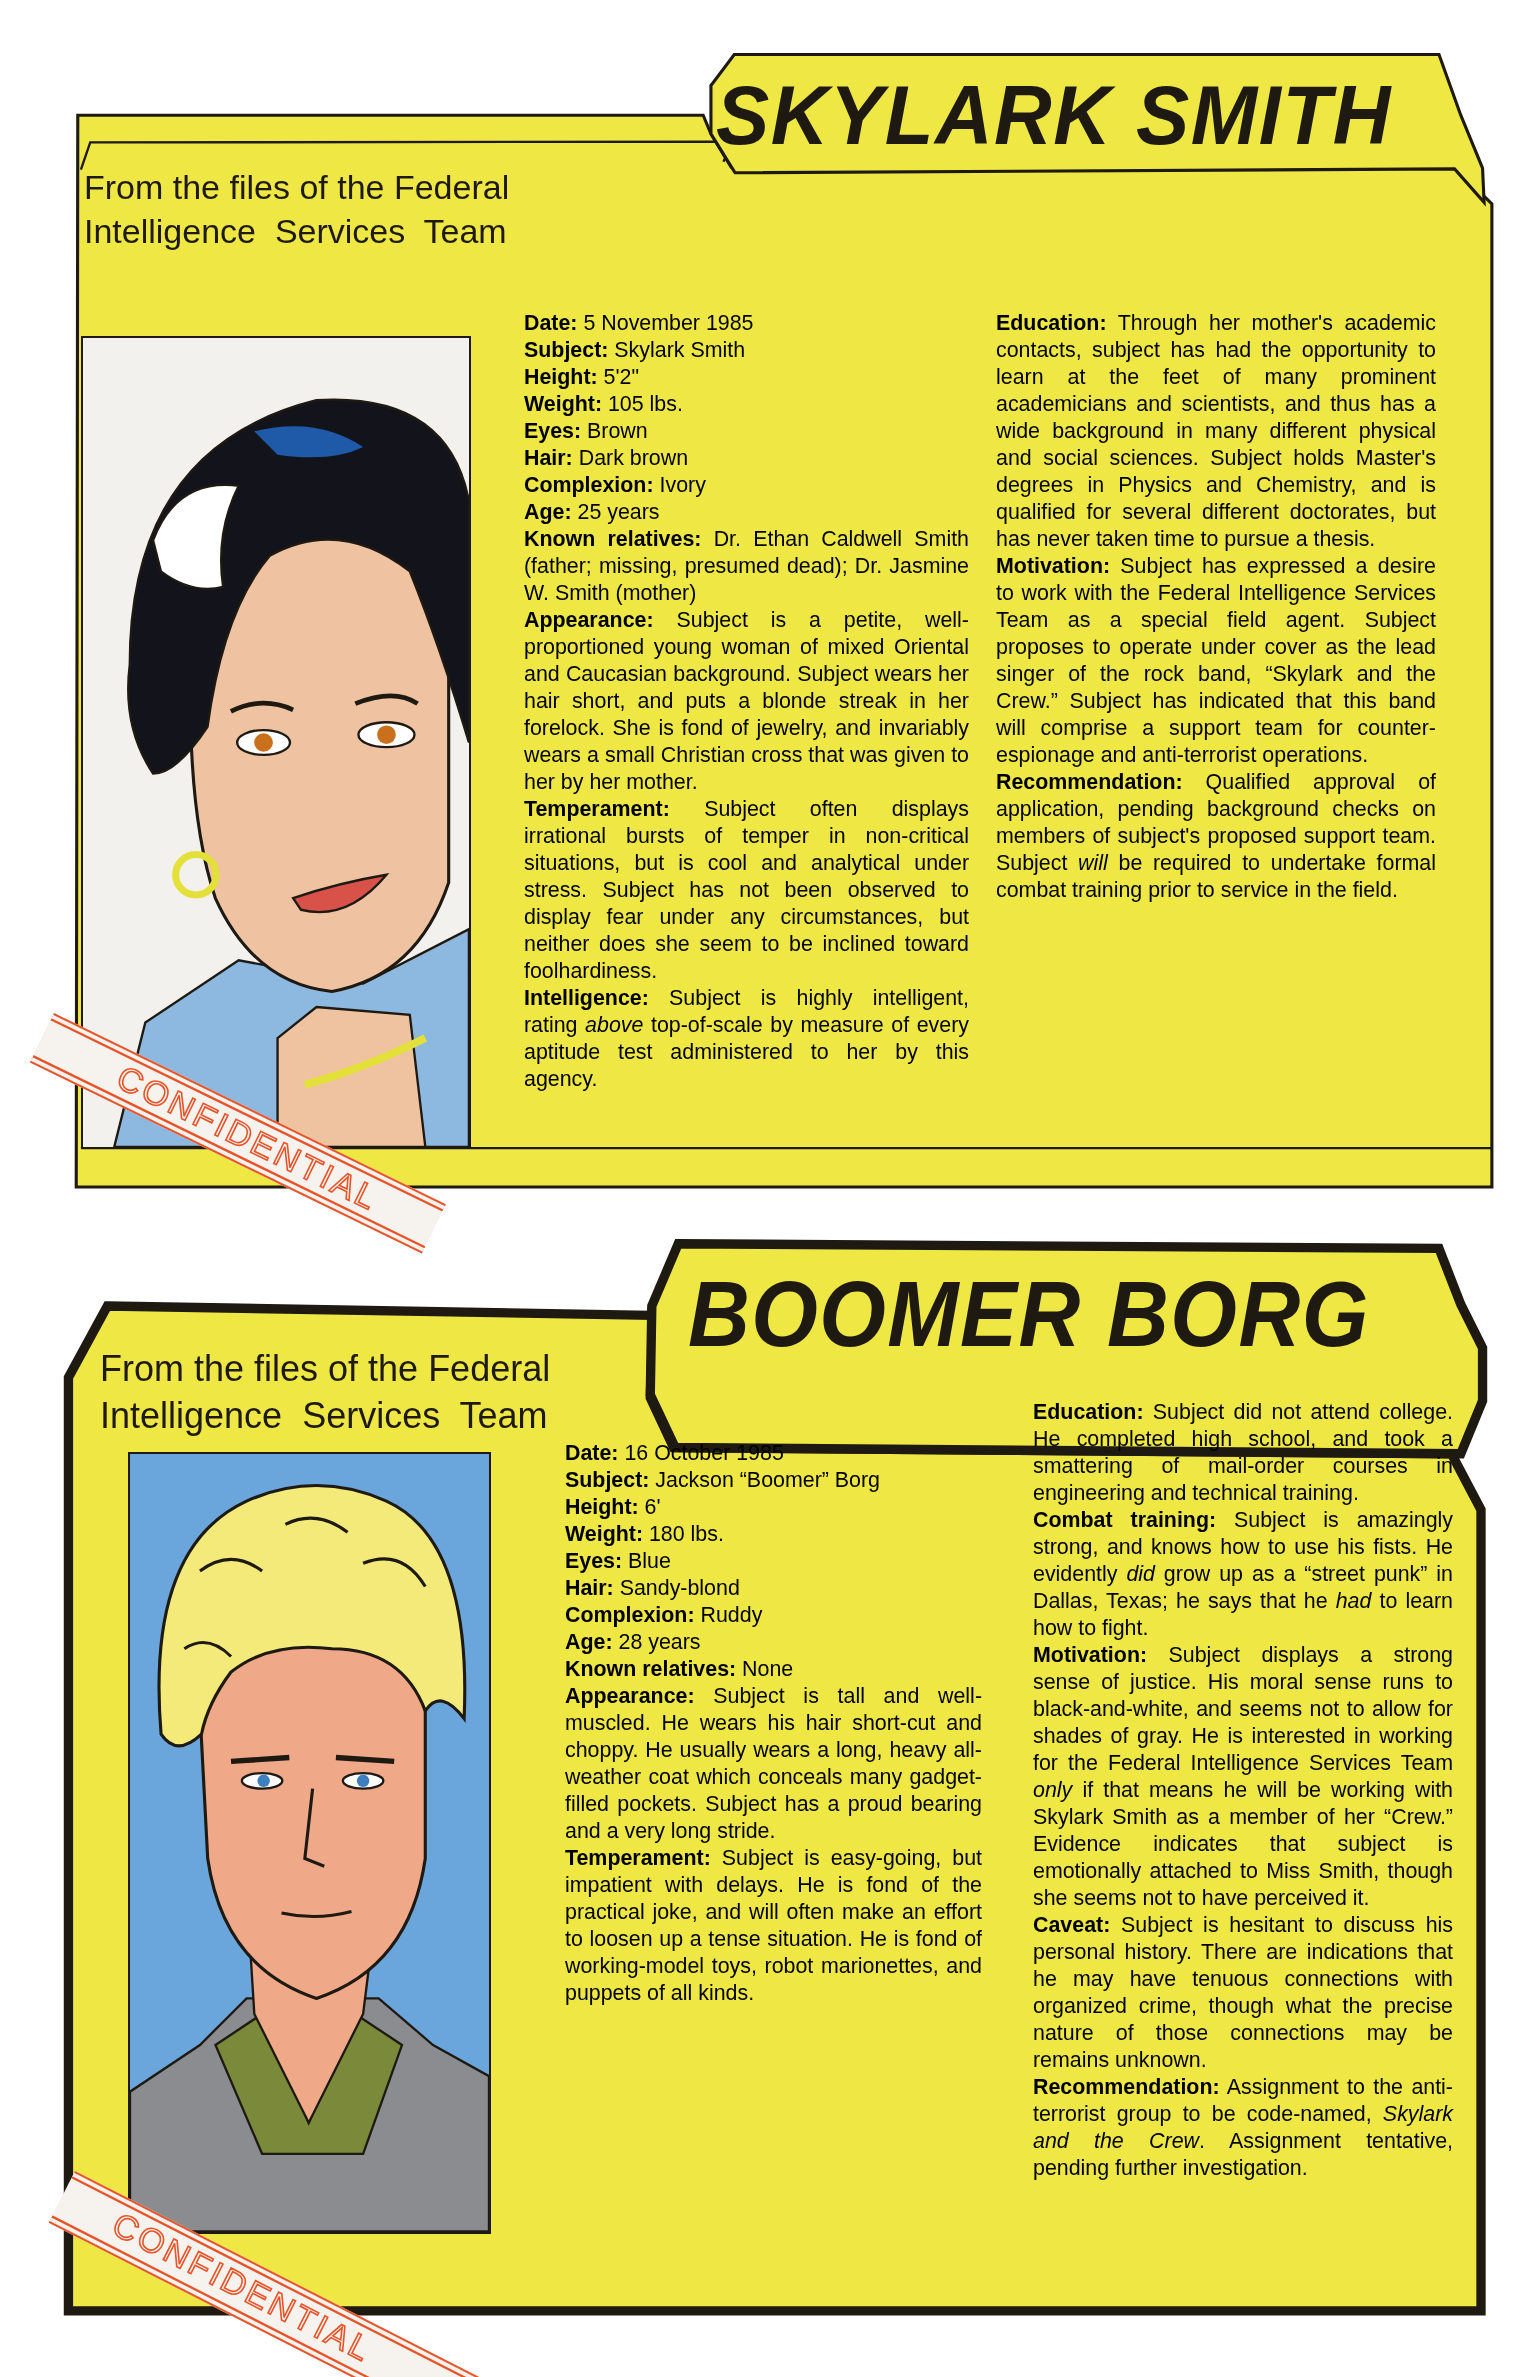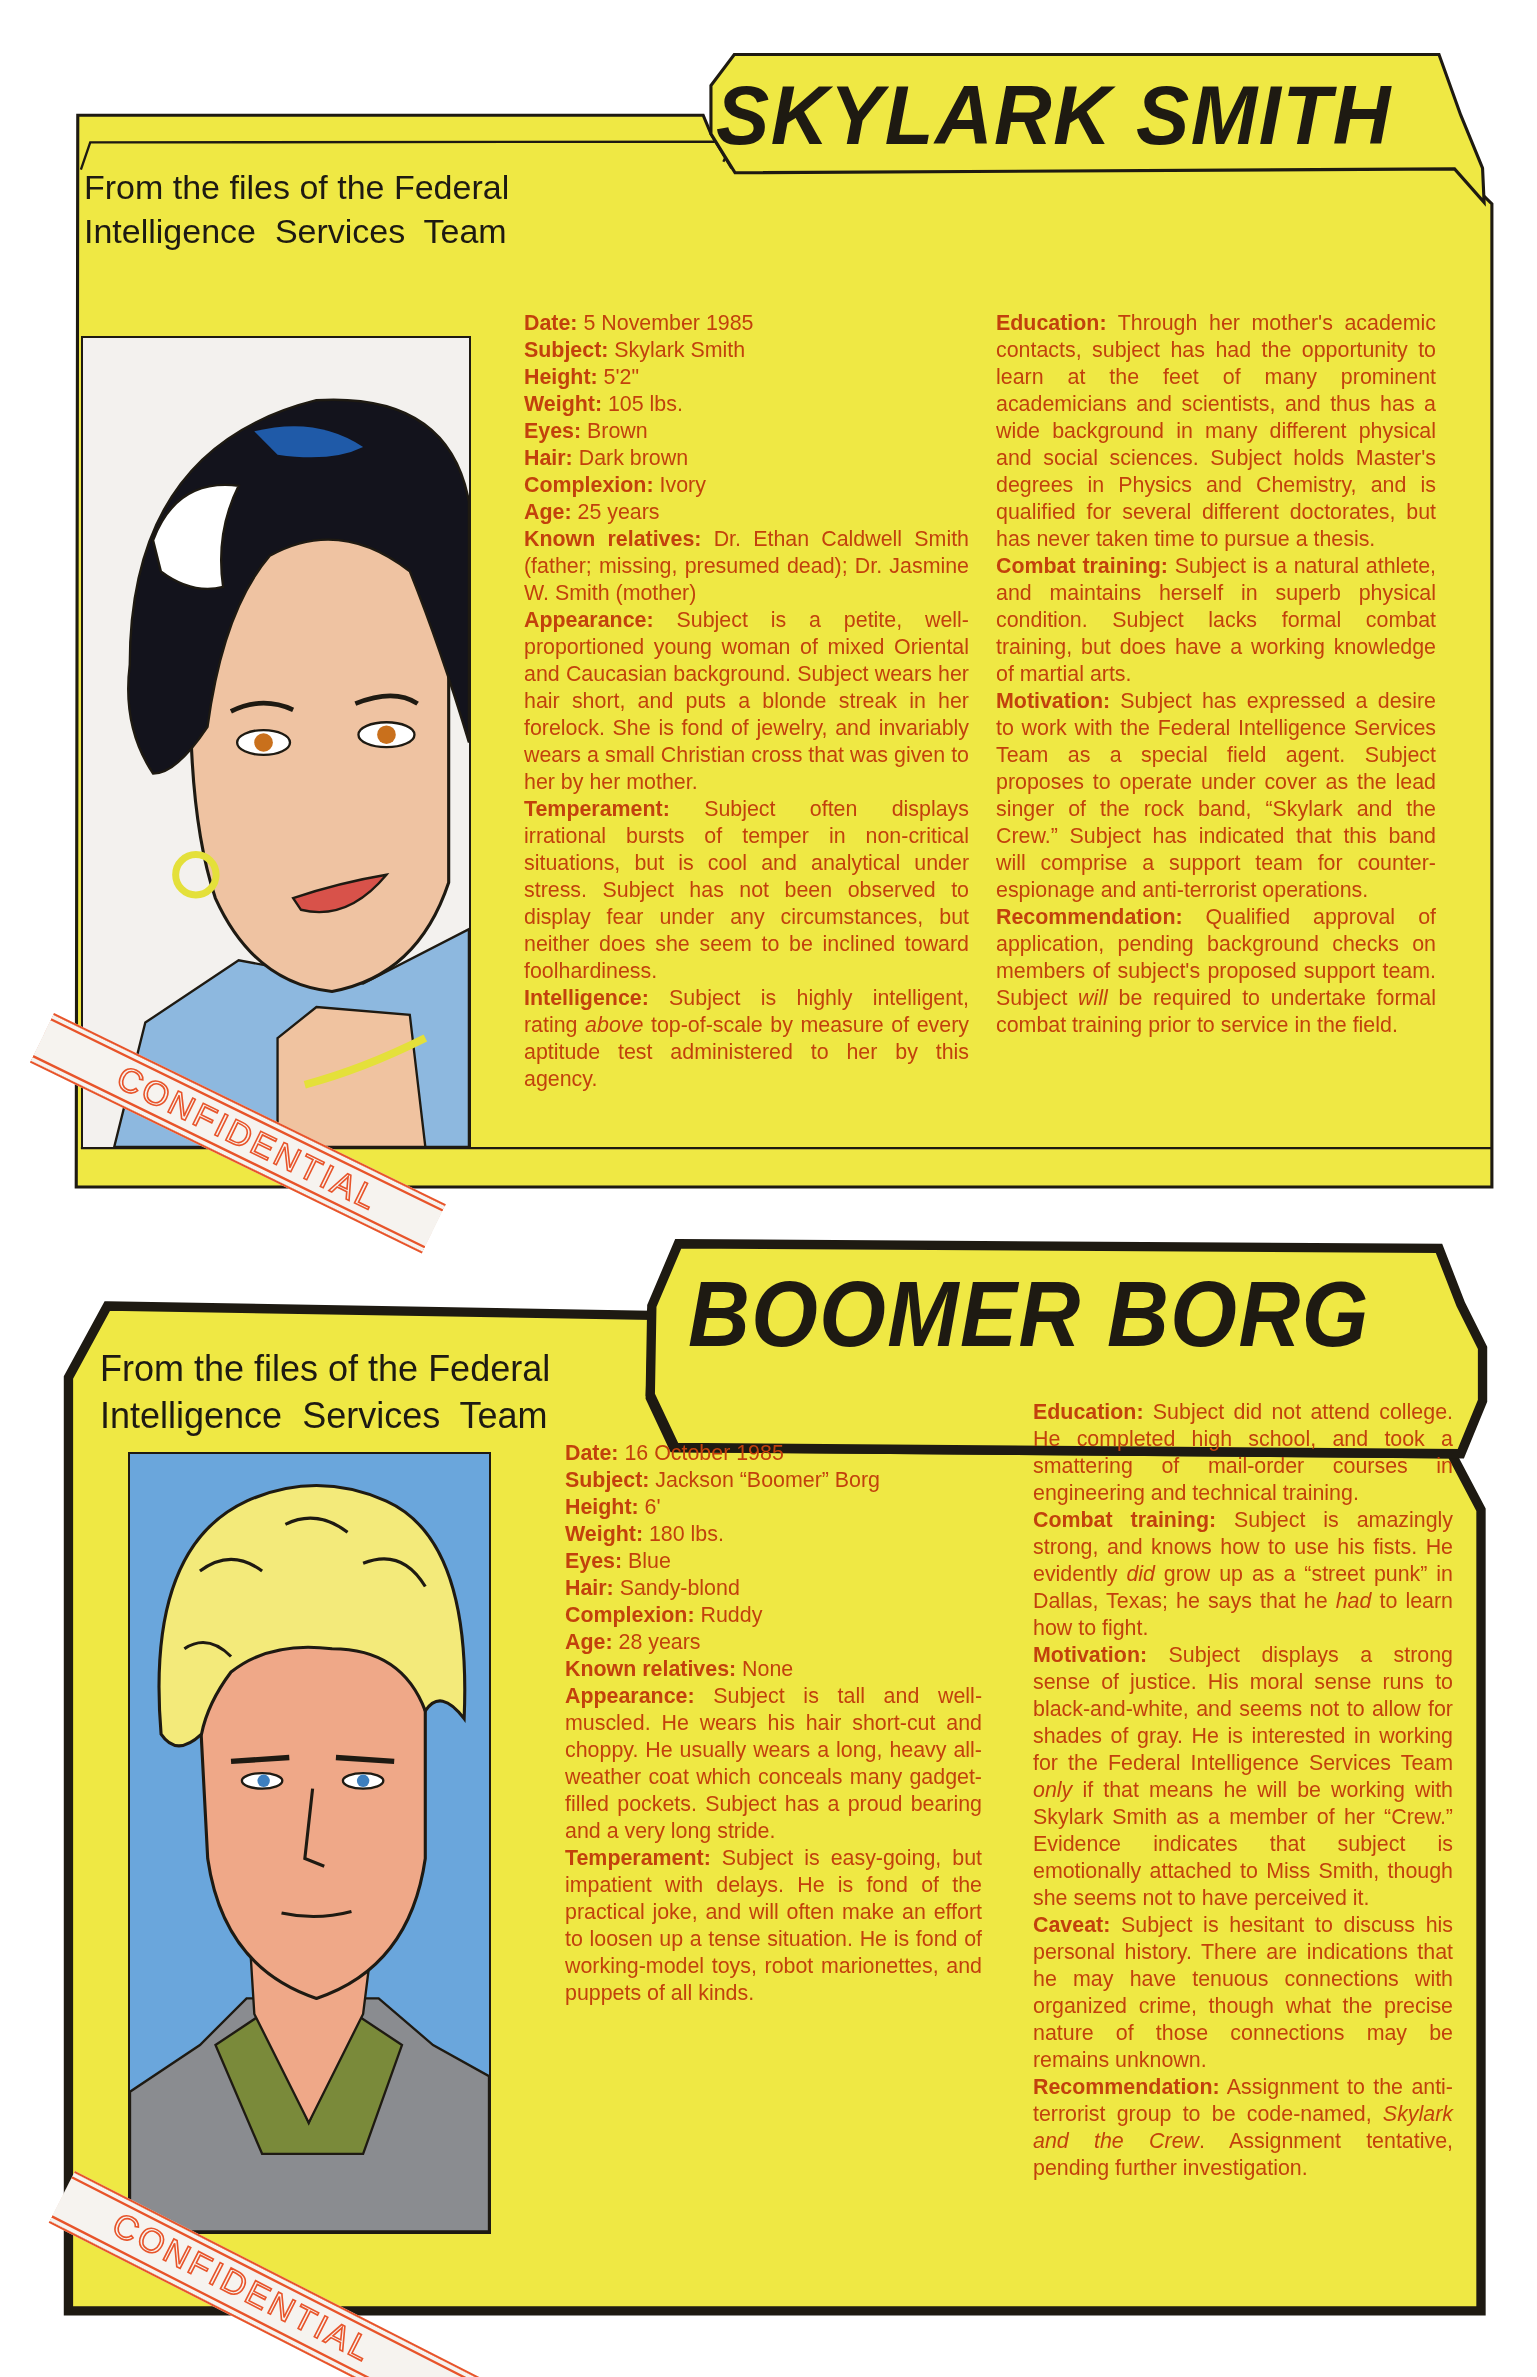--- a/index.html
+++ b/index.html
@@ -35,21 +35,21 @@
   .portrait {
     position: absolute;
     border: 2.3px solid #1e1a12;
     overflow: hidden;
   }
   .col {
     position: absolute;
     font-size: 21.4px;
     line-height: 27px;
     text-align: justify;
-    color: #c2410c;
+    color: #000000;
   }
   .col p { margin: 0; }
   .col .lbl { font-weight: bold; }
   .col .it { font-style: italic; }
   .ribbon {
     position: absolute;
     background: #f6f3ef;
     border-top: 2.3px solid #e8542a;
     border-bottom: 2.3px solid #e8542a;
     box-shadow: inset 0 3.9px 0 #f6f3ef, inset 0 6.2px 0 #e8542a, inset 0 -3.9px 0 #f6f3ef, inset 0 -6.2px 0 #e8542a;
@@ -127,21 +127,20 @@
     <p><span class="lbl">Complexion:</span><span> Ivory</span></p>
     <p><span class="lbl">Age:</span><span> 25 years</span></p>
     <p><span class="lbl">Known relatives:</span><span> Dr. Ethan Caldwell Smith (father; missing, presumed dead); Dr. Jasmine W. Smith (mother)</span></p>
     <p><span class="lbl">Appearance:</span><span> Subject is a petite, well-proportioned young woman of mixed Oriental and Caucasian background. Subject wears her hair short, and puts a blonde streak in her forelock. She is fond of jewelry, and invariably wears a small Christian cross that was given to her by her mother.</span></p>
     <p><span class="lbl">Temperament:</span><span> Subject often displays irrational bursts of temper in non-critical situations, but is cool and analytical under stress. Subject has not been observed to display fear under any circumstances, but neither does she seem to be inclined toward foolhardiness.</span></p>
     <p><span class="lbl">Intelligence:</span><span> Subject is highly intelligent, rating </span><span class="it">above</span><span> top-of-scale by measure of every aptitude test administered to her by this agency.</span></p>
   </div>
 
   <div class="col" style="left:996px; top:310px; width:440px;">
     <p><span class="lbl">Education:</span><span> Through her mother's academic contacts, subject has had the opportunity to learn at the feet of many prominent academicians and scientists, and thus has a wide background in many different physical and social sciences. Subject holds Master's degrees in Physics and Chemistry, and is qualified for several different doctorates, but has never taken time to pursue a thesis.</span></p>
-    <p><span class="lbl">Combat training:</span><span> Subject is a natural athlete, and maintains herself in superb physical condition. Subject lacks formal combat training, but does have a working knowledge of martial arts.</span></p>
     <p><span class="lbl">Motivation:</span><span> Subject has expressed a desire to work with the Federal Intelligence Services Team as a special field agent. Subject proposes to operate under cover as the lead singer of the rock band, “Skylark and the Crew.” Subject has indicated that this band will comprise a support team for counter-espionage and anti-terrorist operations.</span></p>
     <p><span class="lbl">Recommendation:</span><span> Qualified approval of application, pending background checks on members of subject's proposed support team. Subject </span><span class="it">will</span><span> be required to undertake formal combat training prior to service in the field.</span></p>
   </div>
 </div>
 
 <div class="card" style="top:1214px; height:1164px;padding-left:28px;">
   <svg class="shape" width="1537" height="1164" viewBox="0 0 1976 1496">
     <path d="M138 118 L836 130 L840 118 L836 236 L866 300 L1866 308 L1904 380 L1904 1410 L88 1410 L88 210 Z" fill="#efe844" stroke="#1e1a12" stroke-width="12"></path>
     <path d="M872 38 L1850 44 L1878 116 L1906 172 L1906 240 L1878 308 L868 300 L836 232 L838 118 Z" fill="#efe844" stroke="#1e1a12" stroke-width="12"></path>
   </svg>

